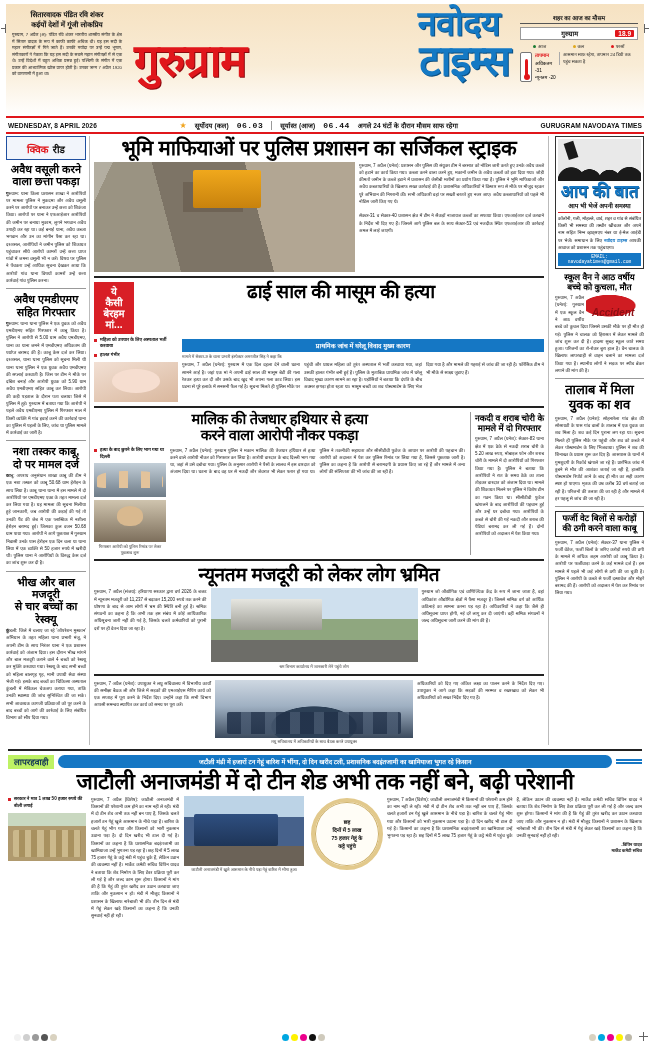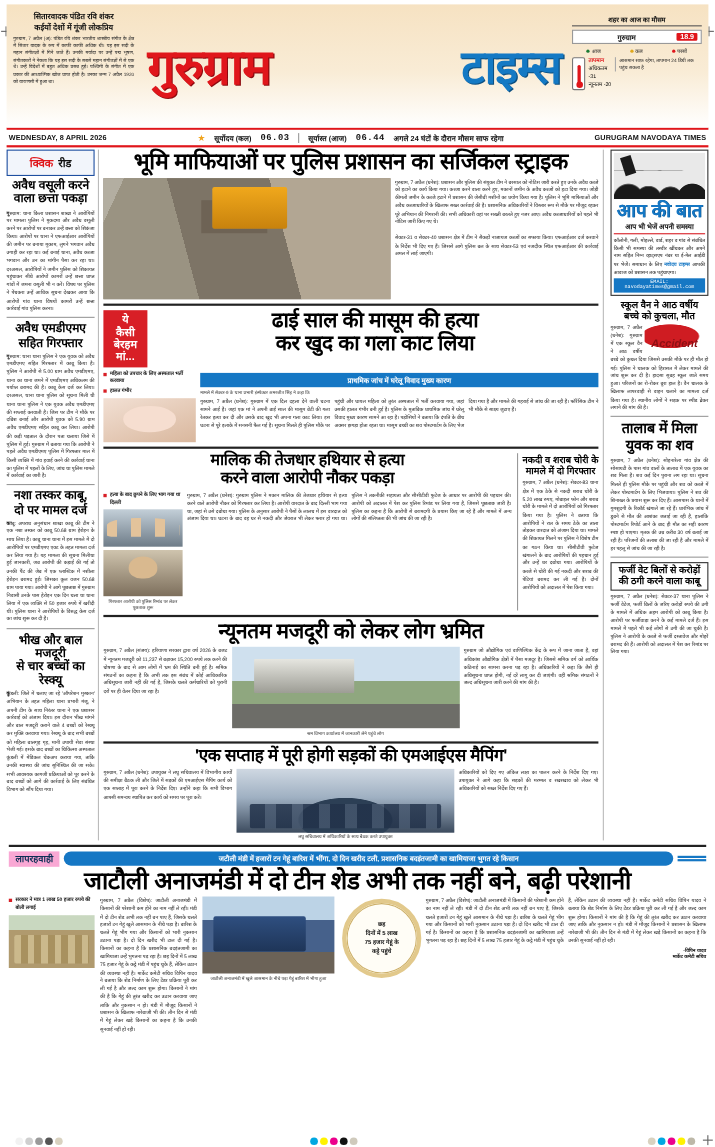--- a/index.html
+++ b/index.html
@@ -243,21 +243,21 @@
     background:radial-gradient(ellipse at 40% 45%, #cf1c22 0 52%, transparent 55%);
   }
   .accident .txt {
     position:absolute; left:6px; bottom:2px; font-size:10px; font-weight:900;
     color:#8c0f14; font-style:italic;
   }
 
   
   .kicker-row { display:flex; align-items:center; gap:4px; margin:2px 0 1px; }
   .kicker-lbl {
-    background:#f9a8d4; color:#0c2f55; font-weight:900; font-size:8.5px;
+    background:#bef264; color:#0c2f55; font-weight:900; font-size:8.5px;
     padding:1.5px 6px; flex:none;
   }
   .kicker-pill {
     background:#1577c4; color:#fff; font-size:6.4px; font-weight:700;
     padding:2px 10px; border-radius:9px; flex:1; text-align:center;
   }
   .kicker-tail { flex:none; width:26px; border-top:2px solid #1577c4; border-bottom:2px solid #1577c4; height:5px; }
 
   .bighead-bottom {
     font-size:22px; font-weight:900; text-align:center; line-height:1.05;
@@ -296,20 +296,21 @@
   <div class="regmark" style="right:1px;top:24px;"></div>
 
   <div class="masthead">
     <div class="mh-left">
       <h4 style="white-space:pre-line;">सितारवादक पंडित रवि शंकर
 कईयों देशों में गूंजी लोकप्रिय</h4>
       <p>गुरुग्राम, 7 अप्रैल (अ): पंडित रवि शंकर भारतीय शास्त्रीय संगीत के क्षेत्र में सितार वादक के रूप में काफी काफी अधिक थी। यह इस सदी के महान संगीतज्ञों में गिने जाते हैं। उनकी मर्यादा पर उन्हें पद्म भूषण, संगीतकारों ने नेकता कि यह इस सदी के सबसे महान संगीतज्ञों में से एक थे। उन्हें विदेशों में बहुत अधिक प्रसन्न हुई। पश्चिमी के संगीत में एक प्रकार की आध्यात्मिक खोज प्राप्त होती है। उनका जन्म 7 अप्रैल 1920 को वाराणसी में हुआ था।</p>
     </div>
 
     <div class="mh-center">
+      <div class="logo-nav">नवोदय</div>
       <div class="logo-gg">गुरुग्राम</div>
       <div class="logo-times">टाइम्स</div>
     </div>
 
     <div class="mh-right">
       <div class="wx-title">शहर का आज का मौसम</div>
       <div class="wx-city">
         <span class="nm">गुरुग्राम</span>
         <span class="tm">18.9</span>
       </div>
@@ -398,21 +399,20 @@
       </div>
       <hr class="sep2">
 
       <div style="display:flex; gap:4px; align-items:stretch;">
         <div class="chip-red" style="white-space:pre-line;">ये
 कैसी
 बेरहम
 मां...</div>
         <div style="flex:1;">
           <div class="mainhead" style="font-size:19px;margin:0;">ढाई साल की मासूम की हत्या</div>
-          <div class="mainhead" style="font-size:19px;margin:2px 0 0;">कर खुद का गला काट लिया</div>
         </div>
       </div>
 
       <div style="display:flex; gap:4px; margin-top:3px;">
         <div style="width:84px;flex:none;">
           <ul class="bullets">
             <li>महिला को उपचार के लिए अस्पताल भर्ती करवाया</li>
             <li>हालत गंभीर</li>
           </ul>
           <div class="photo baby" style="height:40px;margin-top:3px;"></div>
@@ -464,21 +464,20 @@
         <div style="width:46%;">
           <div class="photo street" style="height:74px;"></div>
           <div class="caption">श्रम विभाग कार्यालय में जानकारी लेने पहुंचे लोग</div>
         </div>
         <div style="flex:1;">
           <div class="body-txt">गुरुग्राम जो औद्योगिक एवं वाणिज्यिक केंद्र के रूप में जाना जाता है, वहां अधिकांश औद्योगिक क्षेत्रों में पैसा मजदूर है। जिससे श्रमिक वर्ग को आर्थिक कठिनाई का सामना करना पड़ रहा है। अधिकारियों ने कहा कि जैसे ही अधिसूचना प्राप्त होगी, नई दरें लागू कर दी जाएंगी। वहीं श्रमिक संगठनों ने जल्द अधिसूचना जारी करने की मांग की है।</div>
         </div>
       </div>
       <hr class="sep2">
 
-      <div class="mainhead" style="font-size:15.5px;">'एक सप्ताह में पूरी होगी सड़कों की एमआईएस मैपिंग'</div>
       <div style="display:flex;gap:4px;">
         <div style="width:26%;">
           <div class="body-txt">गुरुग्राम, 7 अप्रैल (धनेश): उपायुक्त ने लघु सचिवालय में विभागीय कार्यों की समीक्षा बैठक ली और जिले में सड़कों की एमआईएस मैपिंग कार्य को एक सप्ताह में पूरा करने के निर्देश दिए। उन्होंने कहा कि सभी विभाग आपसी समन्वय स्थापित कर कार्य को समय पर पूरा करें।</div>
         </div>
         <div style="width:44%;">
           <div class="photo meeting" style="height:58px;"></div>
           <div class="caption">लघु सचिवालय में अधिकारियों के साथ बैठक करते उपायुक्त</div>
         </div>
         <div style="flex:1;">
           <div class="body-txt">अधिकारियों को दिए गए अंकित लक्ष्य का पालन करने के निर्देश दिए गए। उपायुक्त ने आगे कहा कि सड़कों की मरम्मत व रखरखाव को लेकर भी अधिकारियों को सख्त निर्देश दिए गए हैं।</div>

